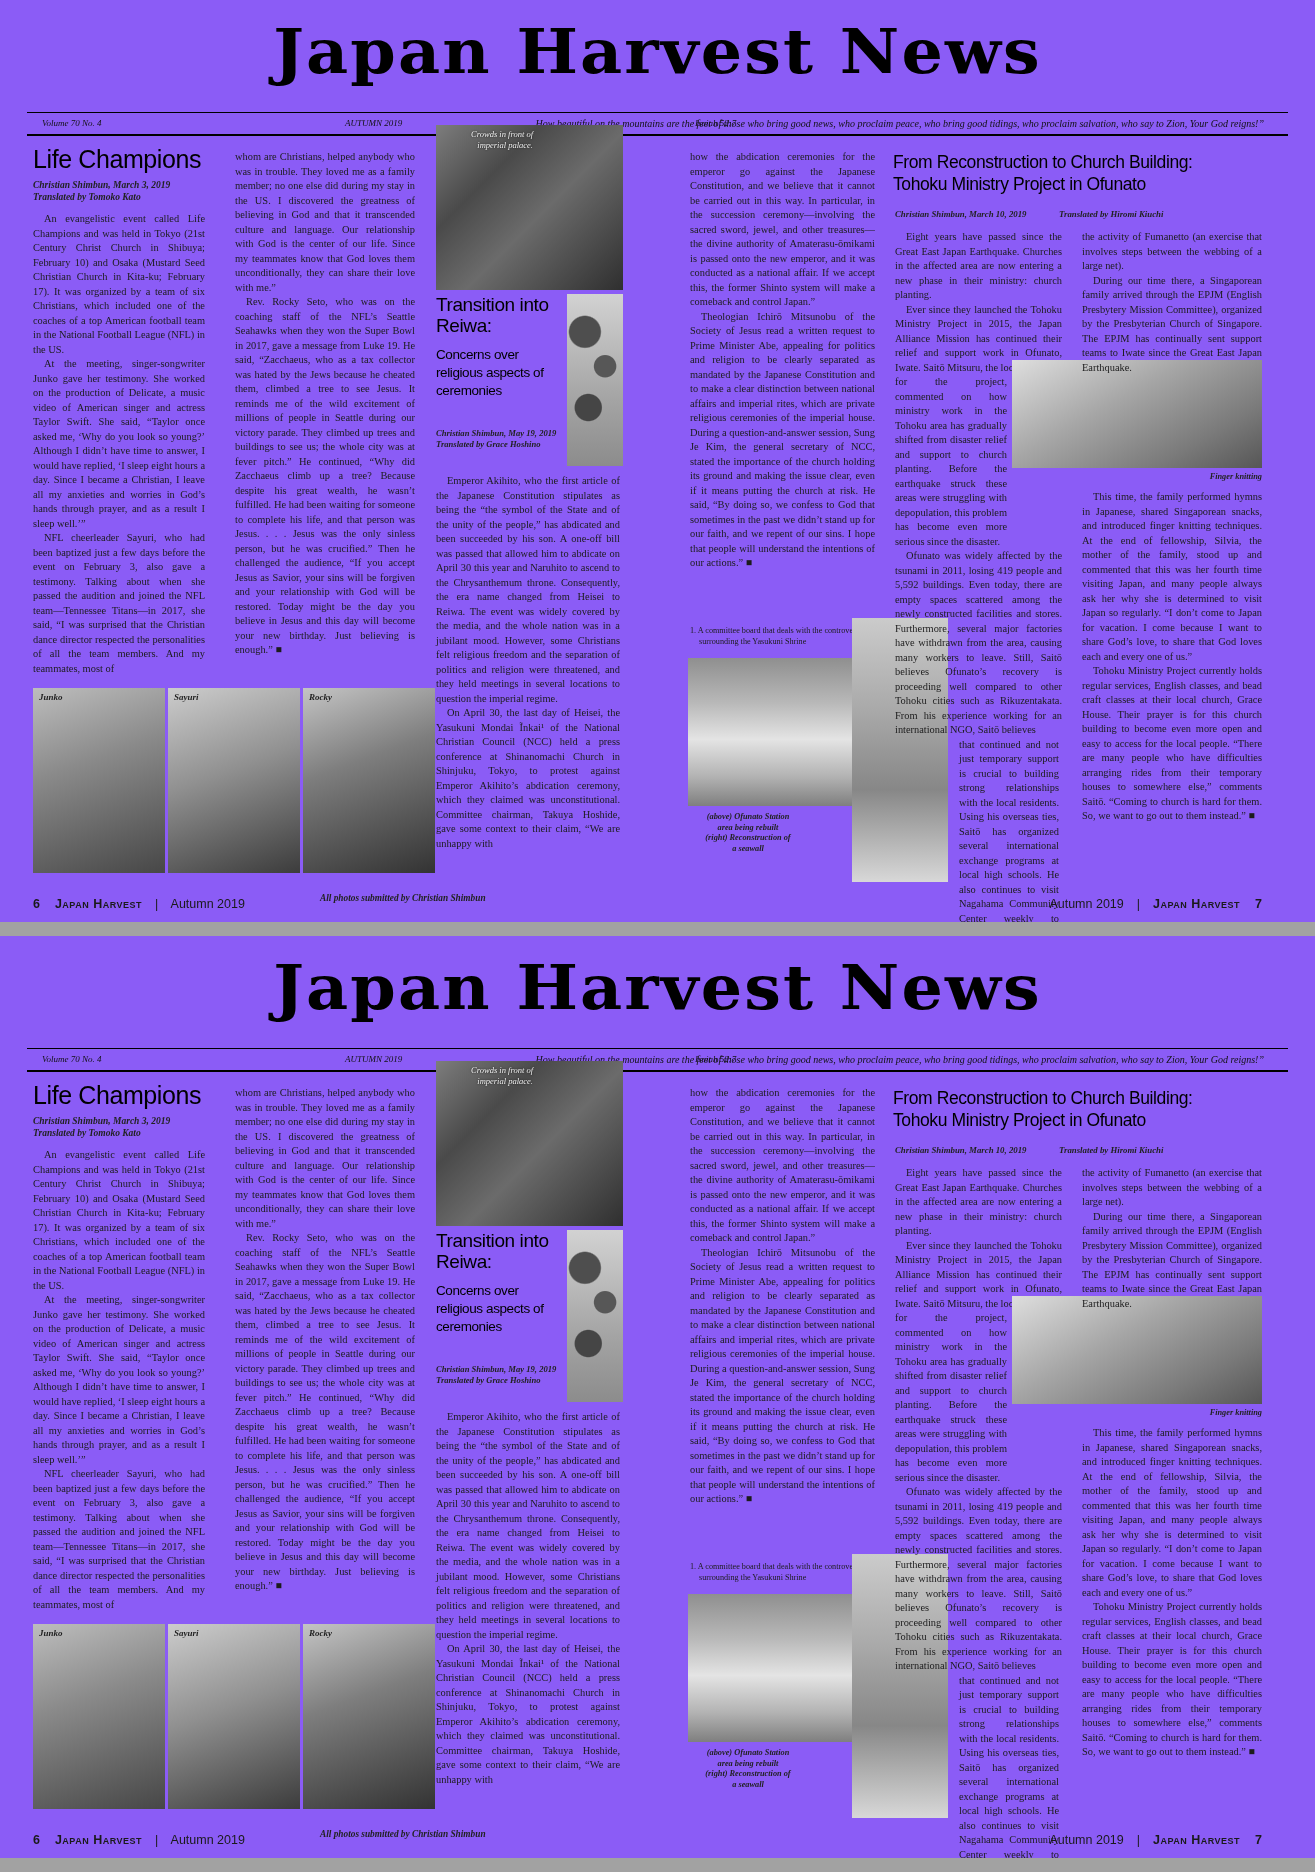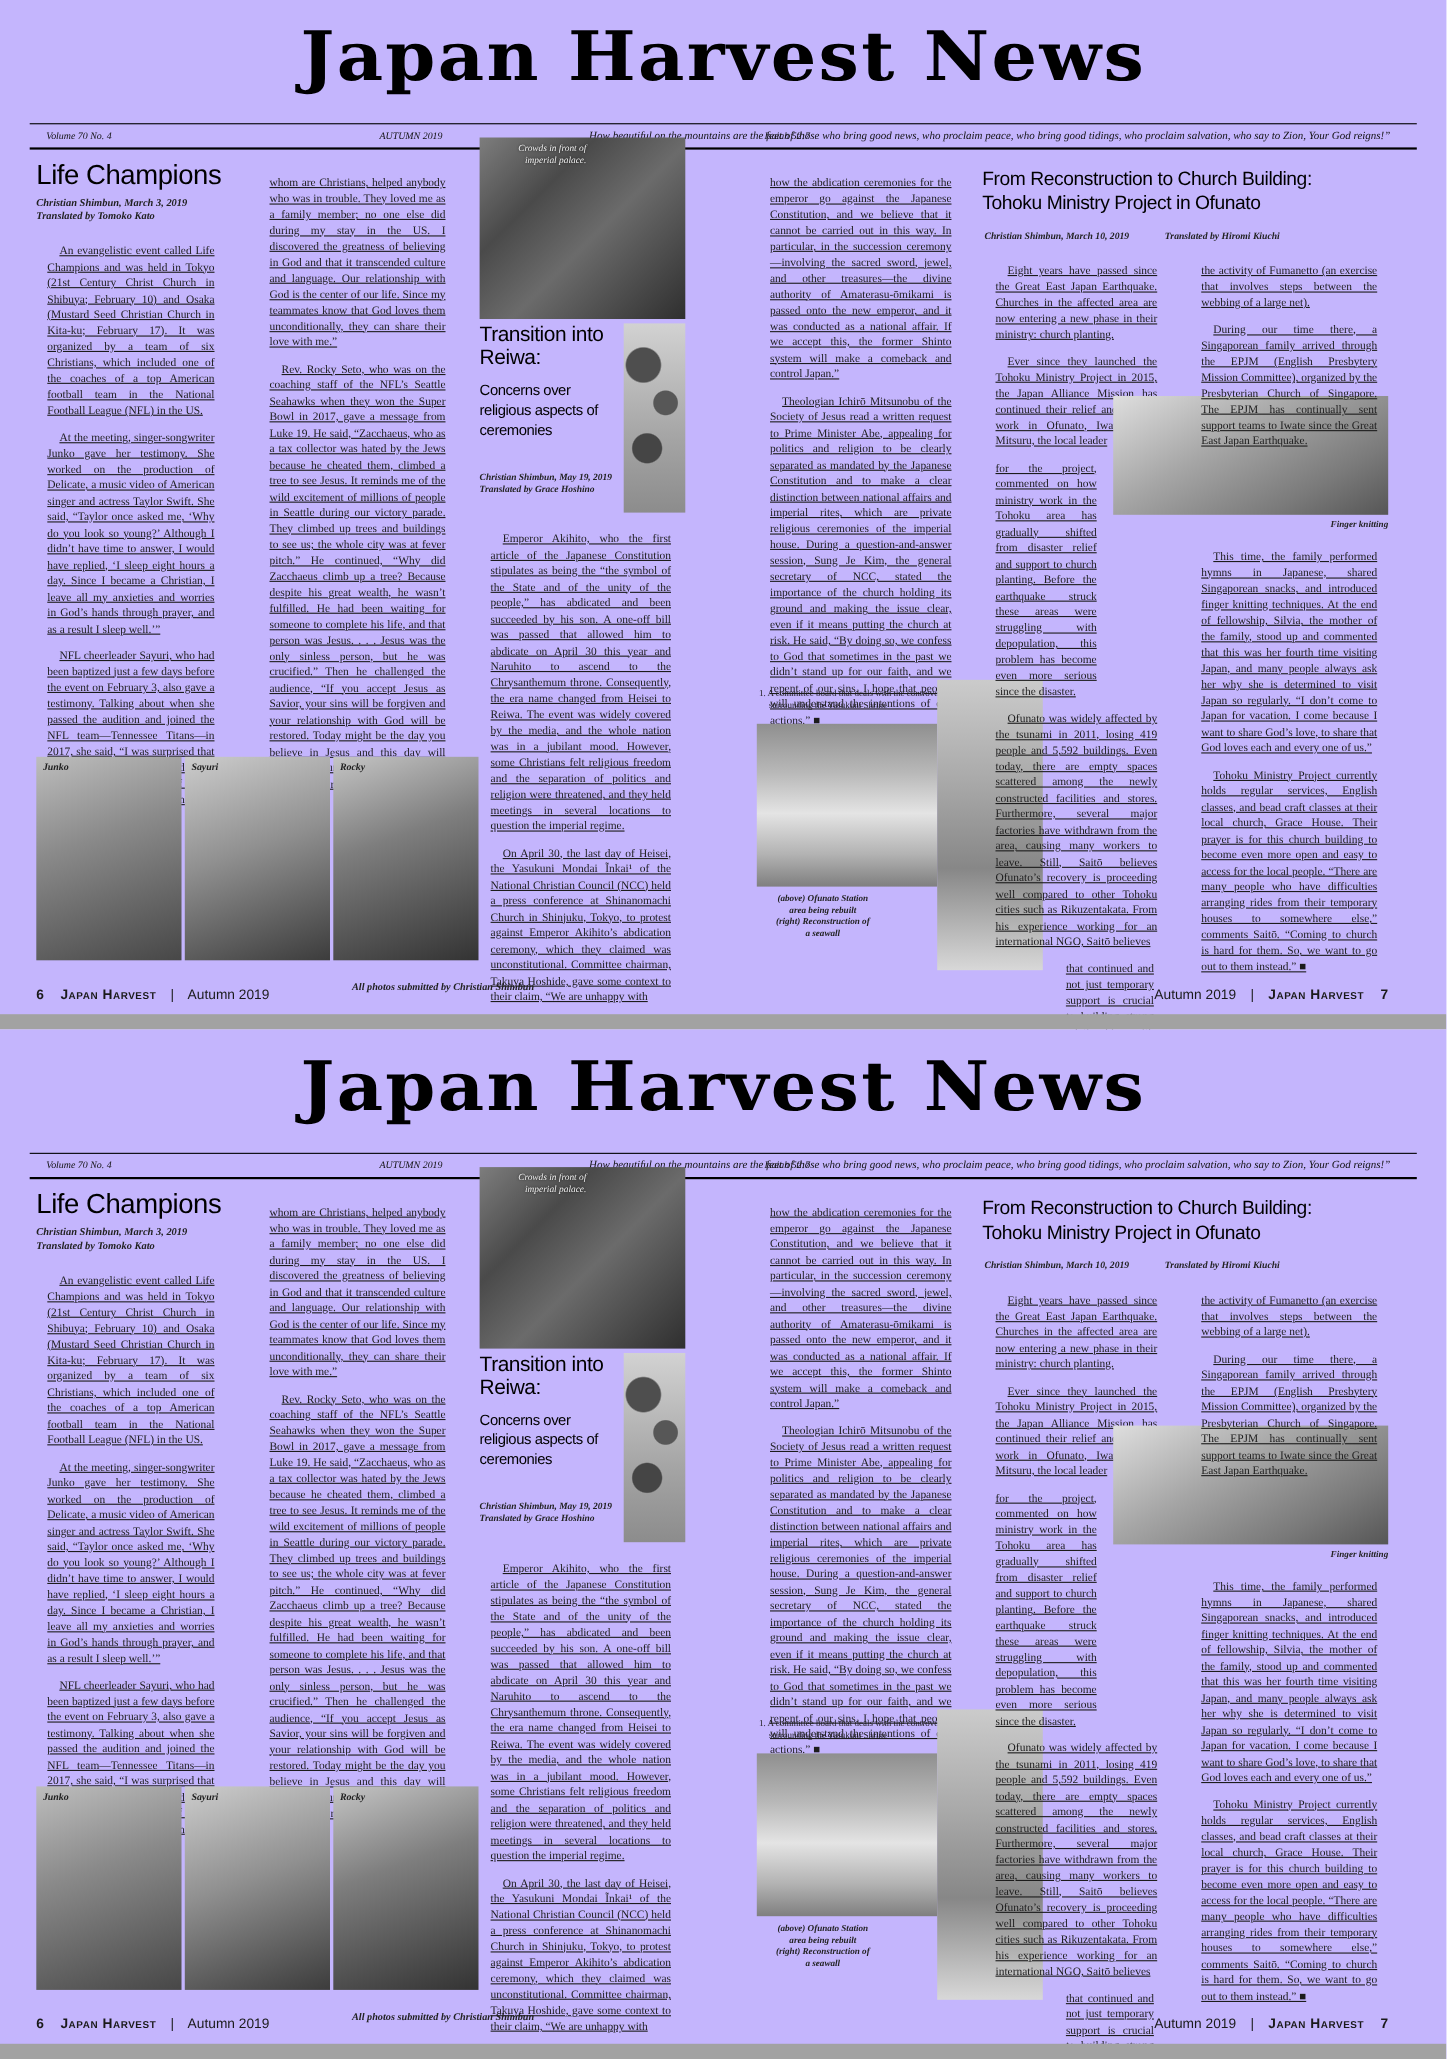--- a/index.html
+++ b/index.html
@@ -1,17 +1,17 @@
 <!DOCTYPE html>
 <html><head>
 <meta charset="utf-8">
 <style>
   html,body{margin:0;padding:0;background:#ffffff;}
   body{width:1315px;font-family:"Liberation Serif",serif;color:#151515;}
-  .page{position:relative;width:1315px;height:936px;background:#c4b5fd;overflow:hidden;}
+  .page{position:relative;width:1315px;height:936px;background:#8b5cf6;overflow:hidden;}
   .abs{position:absolute;}
 
   
   .masthead{top:12px;left:0;width:1315px;text-align:center;
     font-family:"DejaVu Serif",serif;font-weight:bold;font-size:62px;line-height:80px;
     letter-spacing:2px;color:#000;transform:scale(1.05,1);}
 
   
   .infobar{top:112px;left:27px;width:1261px;height:21px;
     border-top:1.2px solid #000;border-bottom:2.5px solid #000;font-size:9px;color:#111;}
@@ -20,21 +20,21 @@
   .ib-season{left:318px;}
   .ib-ref{left:668px;}
   .ib-verse{right:24px;font-style:italic;font-size:10px;}
 
   
   .h-sans{font-family:"Liberation Sans",sans-serif;font-weight:normal;color:#000;letter-spacing:-0.4px;}
   .byline{font-style:italic;font-size:9.5px;line-height:11.5px;color:#222;font-weight:bold;}
 
   
   .bodycol{font-size:10.4px;line-height:14.5px;text-align:justify;color:#1c1c1c;}
-  .bodycol p{margin:10px;text-indent:11px;text-decoration:underline;}
+  .bodycol p{margin:0;text-indent:11px;}
   .cont p:first-child{text-indent:0;}
 
   
   .photo{position:absolute;overflow:hidden;}
   .ph-crowds{background:linear-gradient(135deg,#7d7d7d 0%,#4a4a4a 30%,#6b6b6b 55%,#2f2f2f 100%);}
   .ph-flags{background:
      radial-gradient(circle at 32% 22%,#4e4e4e 0 11%,rgba(0,0,0,0) 12%),
      radial-gradient(circle at 68% 42%,#575757 0 10%,rgba(0,0,0,0) 11%),
      radial-gradient(circle at 38% 66%,#454545 0 11%,rgba(0,0,0,0) 12%),
      linear-gradient(180deg,#d2d2d2 0%,#a5a5a5 60%,#8c8c8c 100%);}

